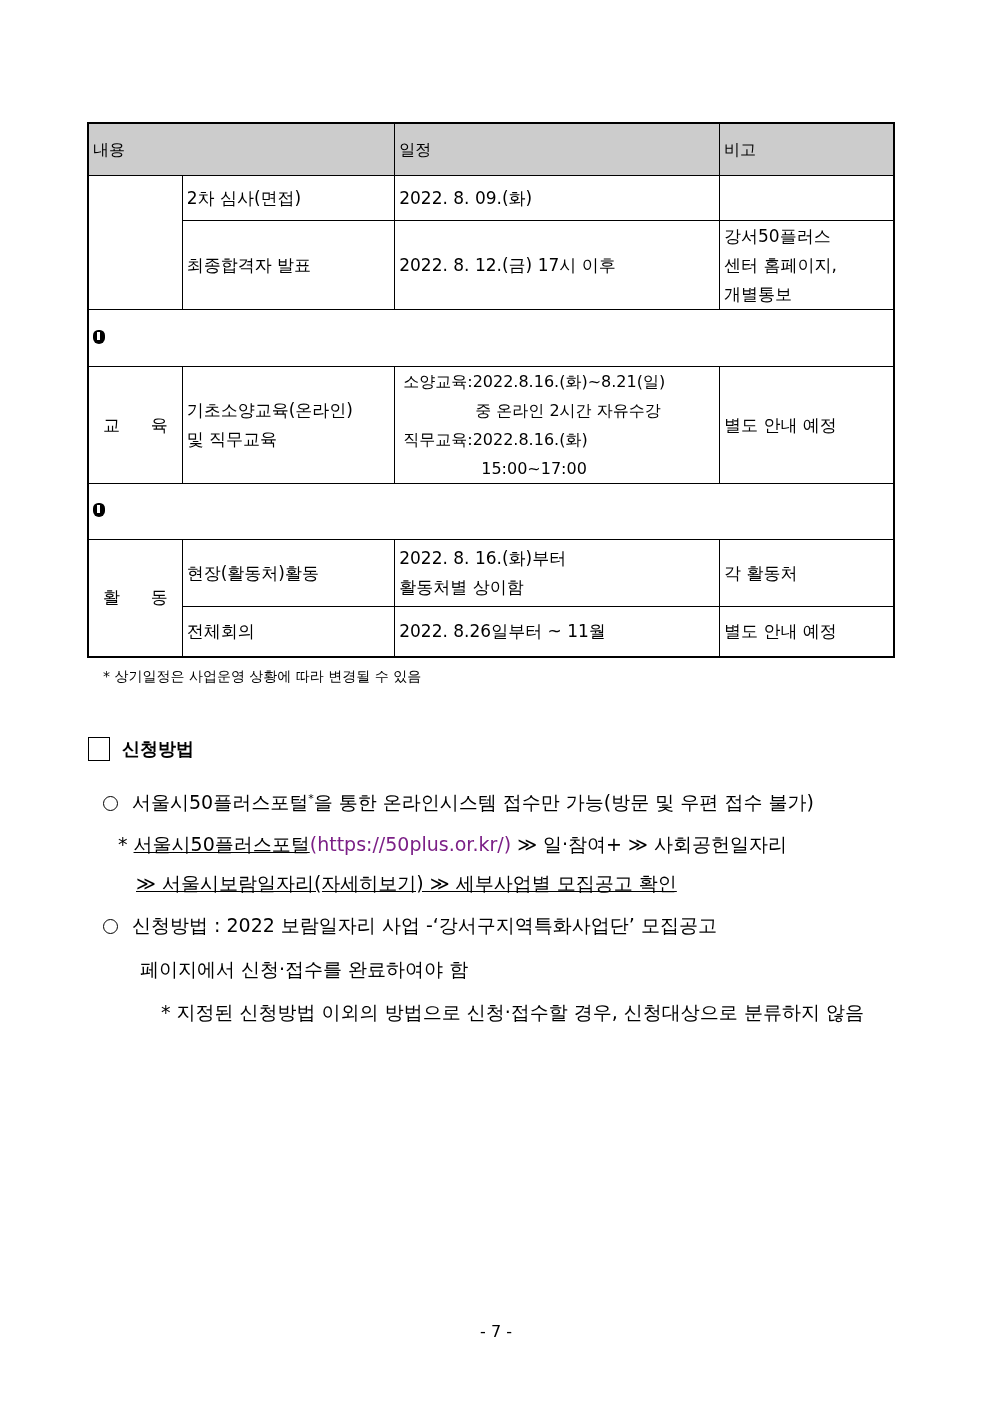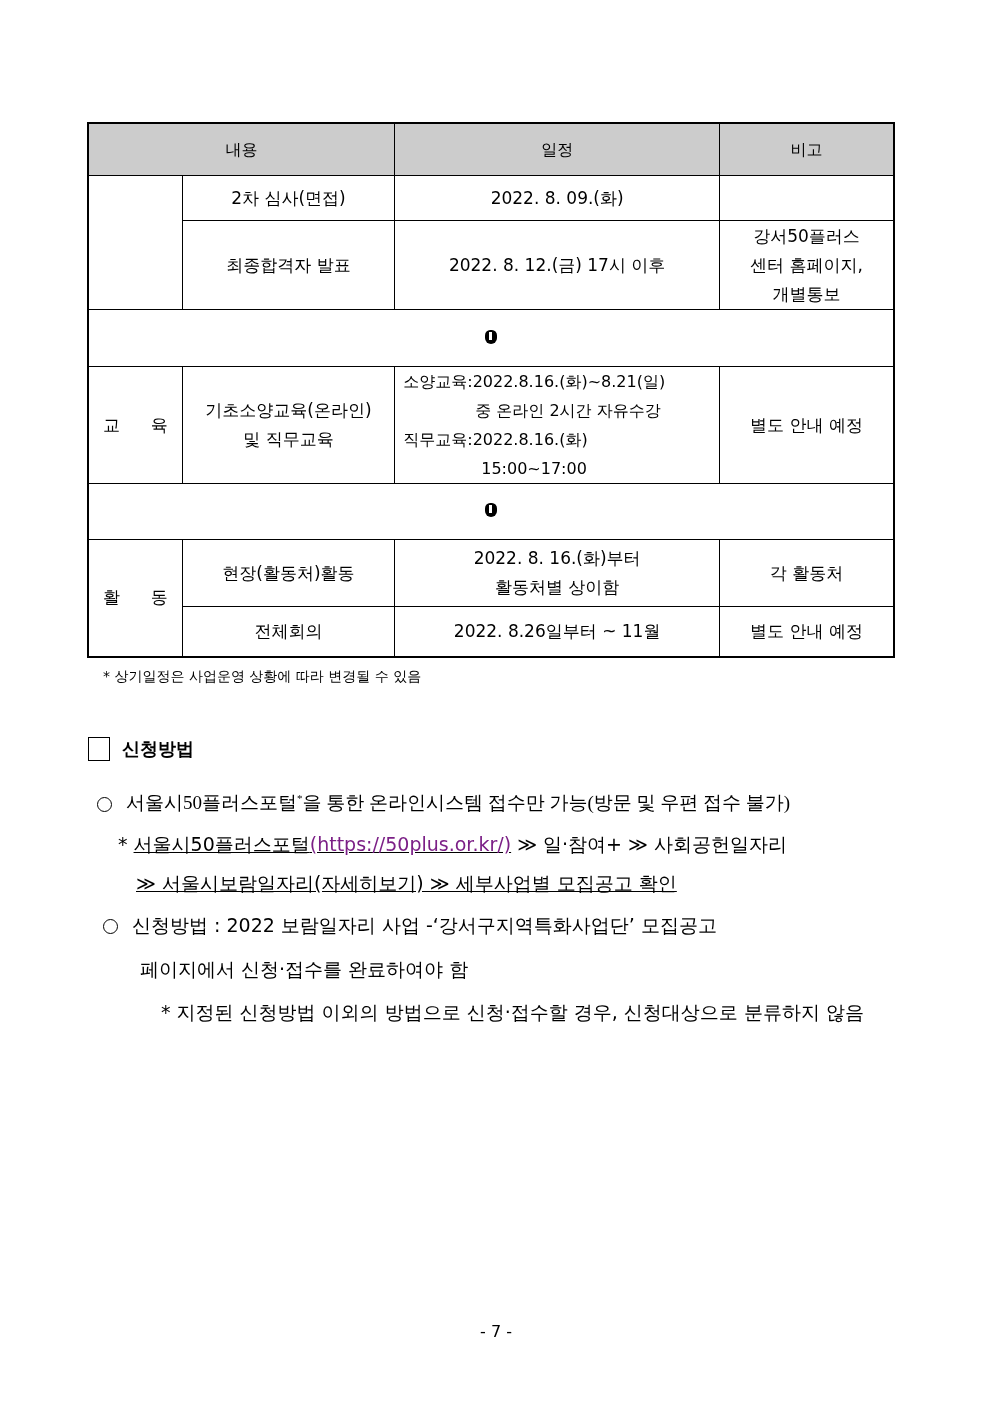--- a/index.html
+++ b/index.html
@@ -1,37 +1,37 @@
 <!DOCTYPE html>
 <html><head>
 <meta charset="utf-8">
 <style>
   html, body { margin:0; padding:0; background:#ffffff; }
   body { width:992px; height:1403px; position:relative; overflow:hidden;
          font-family:"DejaVu Sans","Liberation Sans",sans-serif; color:#000; }
   .sched-table { position:absolute; left:87px; top:122px; width:808px;
          border-collapse:collapse; border:2px solid #000; table-layout:fixed; }
-  .sched-table td, .sched-table th { border:1px solid #000; text-align:center;
+  .sched-table td, .sched-table th { border:1px solid #000; text-align:left;
          vertical-align:middle; font-size:17px; line-height:29px; padding:0 4px; font-weight:normal; }
   .sched-table th { background:#cccccc; height:51px; font-size:16px; }
   .c1 { width:94px; } .c2 { width:212px; } .c3 { width:324px; } .c4 { width:174px; }
   .spaced { display:flex; justify-content:space-between; padding:0 6px !important; }
   .cat-cell { padding:0 8px !important; }
   .cat-cell span { display:inline-block; }
   .arrow { display:inline-block; width:12px; height:14px; border-radius:6px 6px 7px 7px;
          background:#000; position:relative; }
   .arrow::after { content:""; position:absolute; left:4px; top:2px; width:3px; height:8px; background:#fff; }
   .sched-left { text-align:left !important; padding-left:8px !important; font-size:16px !important; line-height:29px !important; }
   .note-sched { position:absolute; left:103px; top:668px; font-size:14px; }
   .section-title { position:absolute; left:88px; top:737px; display:flex; align-items:center; }
   .checkbox { width:20px; height:22px; border:1.5px solid #000; margin-right:12px; }
   .section-title span.t { font-size:18px; font-weight:bold; }
   .line { position:absolute; font-size:19px; white-space:nowrap; }
   .bullet { display:inline-block; width:13px; height:13px; border:1.5px solid #000; border-radius:50%; margin-right:14px; vertical-align:middle; }
-  .url { color:#7b1f86; text-decoration:underline; text-decoration-color:#000;text-align:right; }
+  .url { color:#7b1f86; text-decoration-color:#000;text-align:right; }
   .ul { text-decoration:underline; }
   .page-num { position:absolute; left:0; width:992px; top:1322px; text-align:center; font-size:16px; }
 </style>
 </head>
 <body>
 
 <table class="sched-table">
   <colgroup>
       <col class="c1">
       <col class="c2">
@@ -106,21 +106,21 @@
 </tbody>
   </table>
 
 <div class="note-sched">* 상기일정은 사업운영 상황에 따라 변경될 수 있음</div>
 
 <div class="section-title">
   <span class="checkbox"></span>
   <span class="t">신청방법</span>
 </div>
 
-<div class="line" style="left:97px; top:790px;font-family:Liberation Serif, serif;">
+<div class="line" style="left:103px; top:790px;">
   <span class="bullet"></span><span>서울시50플러스포털</span><sup style="font-size:11px">*</sup><span>을 통한 온라인시스템 접수만 가능(방문 및 우편  접수 불가)</span>
 </div>
 
 <div class="line" style="left:118px; top:832px;">
   <span>* </span><span class="ul">서울시50플러스포털</span><a class="url">(https://50plus.or.kr/)</a><span> ≫ 일·참여+ ≫ 사회공헌일자리</span>
 </div>
 
 <div class="line" style="left:136px; top:871px;text-decoration:underline;">≫ 서울시보람일자리(자세히보기) ≫ 세부사업별 모집공고 확인</div>
 
 <div class="line" style="left:103px; top:913px;">

